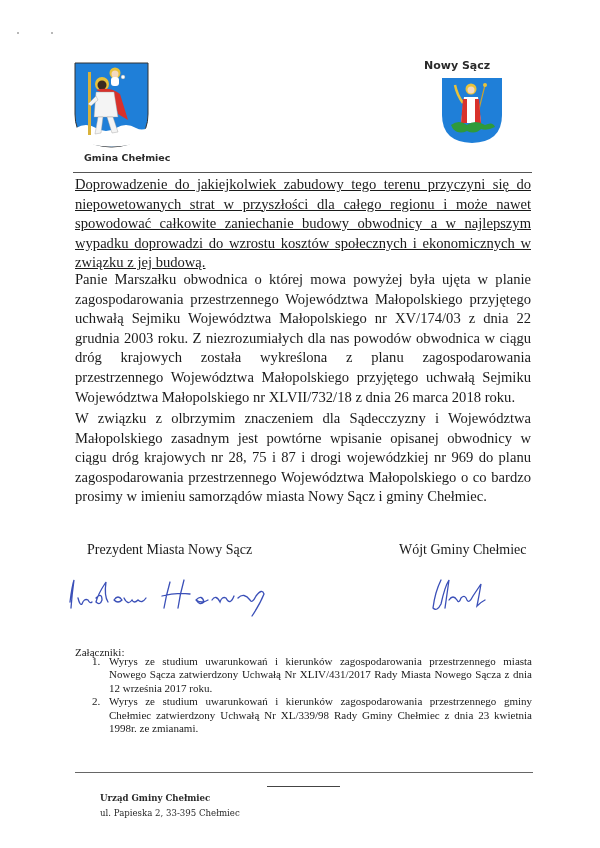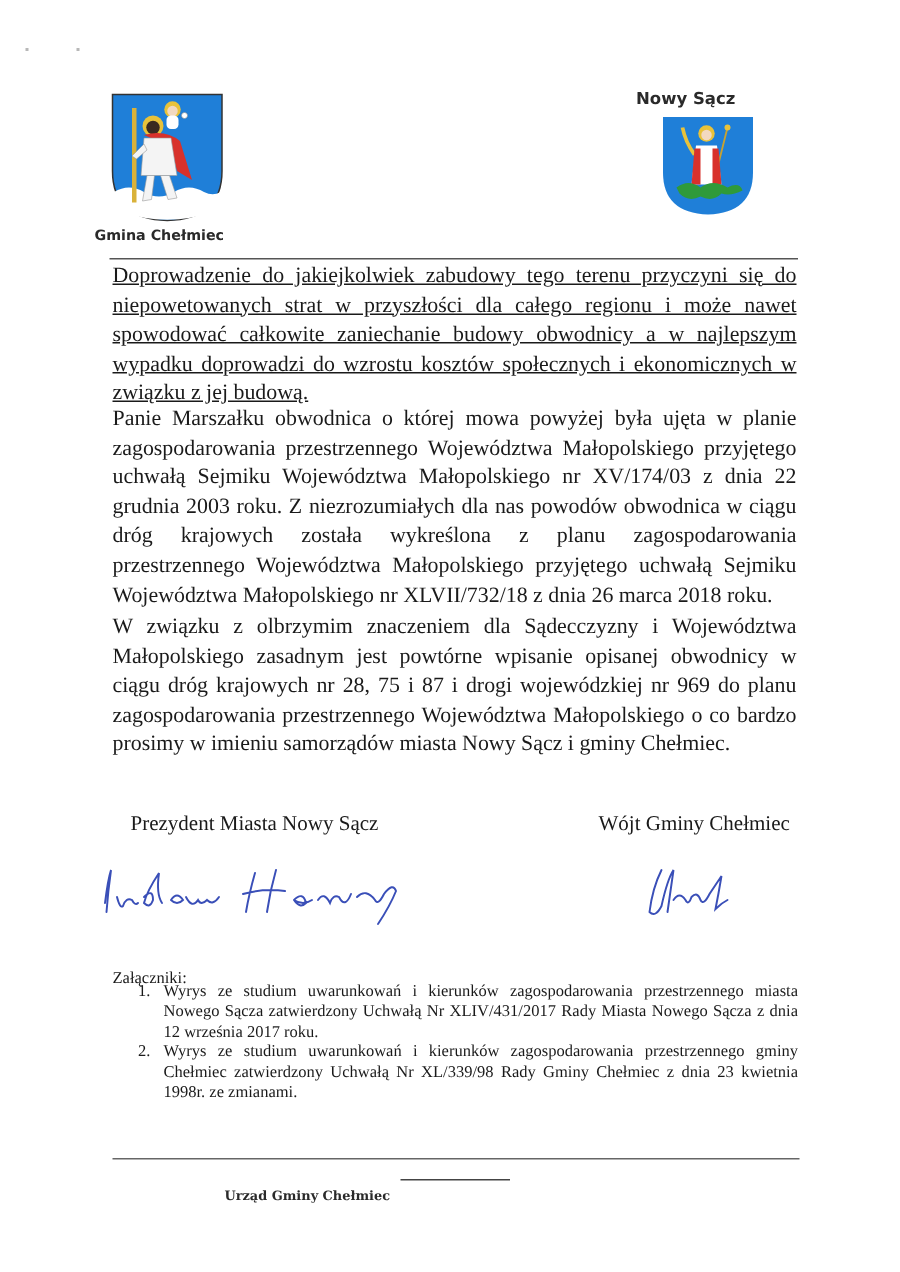--- a/index.html
+++ b/index.html
@@ -1,37 +1,37 @@
 <!DOCTYPE html>
 <html><head>
 <meta charset="utf-8">
 <style>
   html, body { margin: 0; padding: 0; background: #ffffff; }
   body { width: 600px; height: 848px; position: relative; overflow: hidden; font-family: "Liberation Serif", serif; color: #1a1a1a; }
   .dot { position: absolute; width: 2px; height: 2px; background: #b8b8b8; }
   .crest { position: absolute; }
   .crest-label { position: absolute; font-family: "DejaVu Sans", sans-serif; font-weight: bold; color: #2a2a2a; }
-  #crest-left-label { left: 63px; top: 152px; font-size: 9.5px; }
+  #crest-left-label { left: 84px; top: 152px; font-size: 9.5px; }
   #crest-right-label { left: 424px; top: 59px; font-size: 11px; }
   .hr-top { position: absolute; left: 73px; top: 172px; width: 459px; height: 1px; background: #555; }
   .para { position: absolute; left: 75px; width: 456px; font-size: 14.6px; line-height: 19.6px; text-align: justify; text-align-last: left; }
   #p1 { top: 175px; }
   #p2 { top: 270px; }
   #p3 { top: 409px; }
   .sig-title { position: absolute; font-size: 14px; top: 542px; }
   #sig-left-title { left: 87px; }
   #sig-right-title { left: 399px; }
   .signature { position: absolute; }
   .attach-heading { position: absolute; left: 75px; top: 646px; font-size: 11px; }
   .attach-list { position: absolute; left: 92px; top: 655px; width: 440px; margin: 0; padding: 0; list-style: none; font-size: 11px; line-height: 13.4px; }
   .attach-list li { position: relative; padding-left: 17px; text-align: justify; text-align-last: left; margin-bottom: 0; }
   .attach-list li .num { position: absolute; left: 0; top: 0; }
   .hr-bottom { position: absolute; left: 75px; top: 772px; width: 458px; height: 1px; background: #666; }
   .hr-mid { position: absolute; left: 267px; top: 786px; width: 73px; height: 1px; background: #444; }
-  .footer-block { position: absolute; font-family: "DejaVu Serif", serif; font-size: 8.6px; text-align: right; line-height: 15px; color: #2a2a2a; }
+  .footer-block { position: absolute; font-family: "DejaVu Serif", serif; font-size: 8.6px; text-align: left; line-height: 15px; color: #2a2a2a; }
   #footer-left { left: 100px; top: 791px; width: 160px; }
   #footer-right { left: 340px; top: 791px; width: 180px; }
   .footer-name { font-weight: bold; }
 </style>
 </head>
 <body>
 
 <div class="dot" style="left:17px;top:32px;"></div>
 <div class="dot" style="left:51px;top:32px;"></div>
 
@@ -119,15 +119,16 @@
     <span class="num">2.</span>
     <span>Wyrys ze studium uwarunkowań i kierunków zagospodarowania przestrzennego gminy Chełmiec zatwierdzony Uchwałą Nr XL/339/98 Rady Gminy Chełmiec z dnia 23 kwietnia 1998r. ze zmianami.</span>
   </li>
 </ol>
 
 <div class="hr-bottom"></div>
 <div class="hr-mid"></div>
 
 <div class="footer-block" id="footer-left">
   <div class="footer-name">Urząd Gminy Chełmiec</div>
+  <div>ul. Papieska 2, 33-395 Chełmiec</div>
 </div>
 <div class="footer-block" id="footer-right">
 </div>
 
 </body></html>

